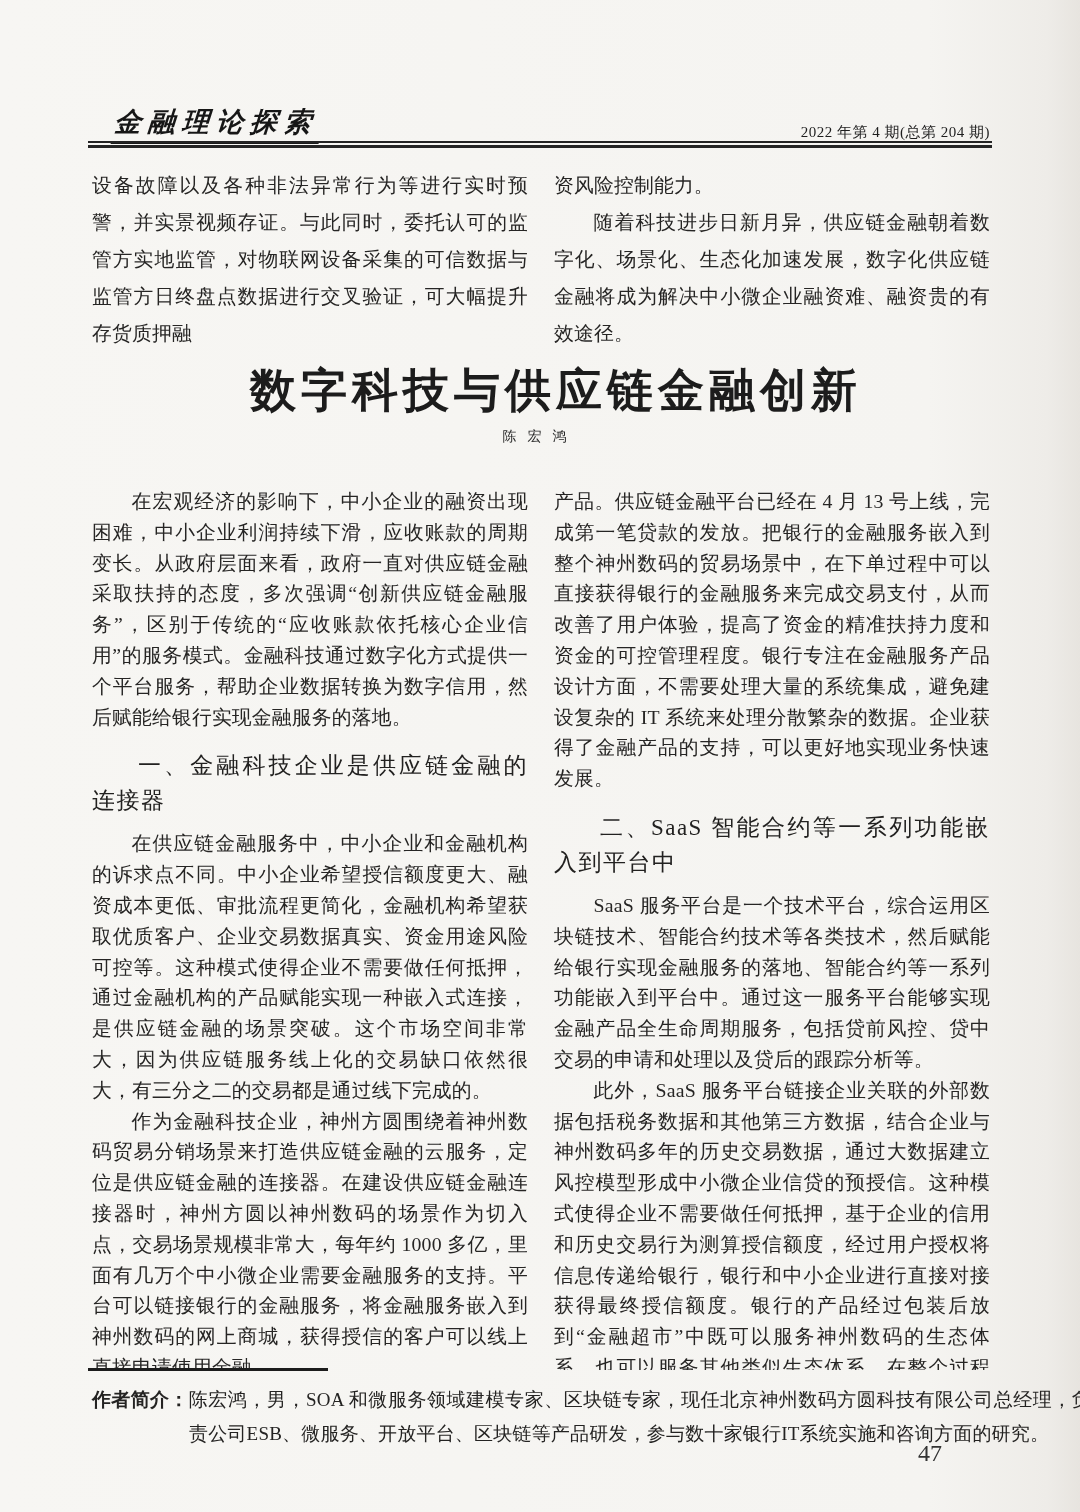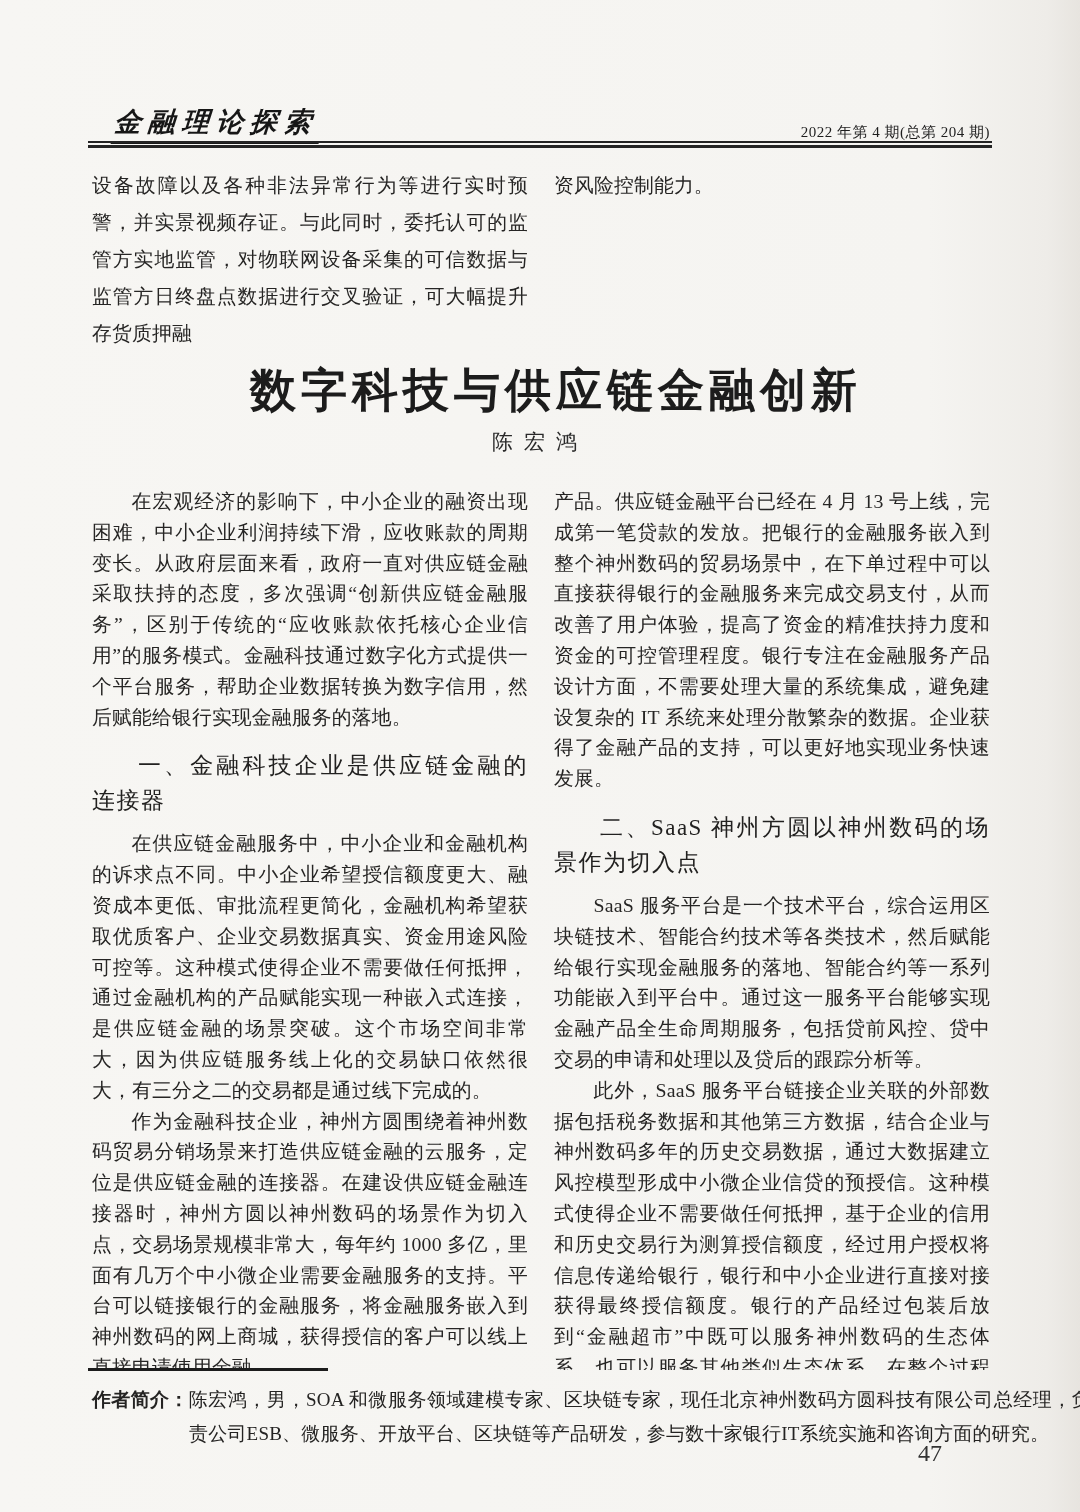--- a/index.html
+++ b/index.html
@@ -54,21 +54,21 @@
   .title {
     position: absolute; left: 0; top: 344px; width: 1080px;
     margin: 16px; text-align: center;
     font-family: "Liberation Sans", sans-serif;
     font-size: 46px; font-weight: bold; letter-spacing: 5px;
     color: #1c1c1c;
   }
   .author {
     position: absolute; left: 0; top: 428px; width: 1080px;
     text-align: center;
-    font-size: 21px; letter-spacing: 11px; color: #2a2a2a;
+    font-size: 14px; letter-spacing: 11px; color: #2a2a2a;
   }
   
   .main {
     position: absolute; left: 92px; top: 486px; width: 898px; height: 884px;
     display: flex; gap: 26px; overflow: hidden;
   }
   .main .col {
     width: 436px;
     font-size: 19.8px; line-height: 30.8px; letter-spacing: 0.2px;
     text-align: justify; text-justify: inter-character;
@@ -113,36 +113,37 @@
     <div class="issue">2022 年第 4 期(总第 204 期)</div>
   </header>
   <div class="header-rule"></div>
 
   <section class="intro">
     <div class="col">
       <p class="noindent">设备故障以及各种非法异常行为等进行实时预警，并实景视频存证。与此同时，委托认可的监管方实地监管，对物联网设备采集的可信数据与监管方日终盘点数据进行交叉验证，可大幅提升存货质押融</p>
     </div>
     <div class="col">
       <p class="noindent">资风险控制能力。</p>
+      <p>随着科技进步日新月异，供应链金融朝着数字化、场景化、生态化加速发展，数字化供应链金融将成为解决中小微企业融资难、融资贵的有效途径。</p>
     </div>
   </section>
 
   <h1 class="title">数字科技与供应链金融创新</h1>
   <div class="author">陈宏鸿</div>
 
   <section class="main">
     <div class="col">
       <p>在宏观经济的影响下，中小企业的融资出现困难，中小企业利润持续下滑，应收账款的周期变长。从政府层面来看，政府一直对供应链金融采取扶持的态度，多次强调“创新供应链金融服务”，区别于传统的“应收账款依托核心企业信用”的服务模式。金融科技通过数字化方式提供一个平台服务，帮助企业数据转换为数字信用，然后赋能给银行实现金融服务的落地。</p>
       <h2 class="heading">一、金融科技企业是供应链金融的连接器</h2>
       <p>在供应链金融服务中，中小企业和金融机构的诉求点不同。中小企业希望授信额度更大、融资成本更低、审批流程更简化，金融机构希望获取优质客户、企业交易数据真实、资金用途风险可控等。这种模式使得企业不需要做任何抵押，通过金融机构的产品赋能实现一种嵌入式连接，是供应链金融的场景突破。这个市场空间非常大，因为供应链服务线上化的交易缺口依然很大，有三分之二的交易都是通过线下完成的。</p>
       <p>作为金融科技企业，神州方圆围绕着神州数码贸易分销场景来打造供应链金融的云服务，定位是供应链金融的连接器。在建设供应链金融连接器时，神州方圆以神州数码的场景作为切入点，交易场景规模非常大，每年约 1000 多亿，里面有几万个中小微企业需要金融服务的支持。平台可以链接银行的金融服务，将金融服务嵌入到神州数码的网上商城，获得授信的客户可以线上直接申请使用金融</p>
     </div>
     <div class="col">
       <p class="noindent">产品。供应链金融平台已经在 4 月 13 号上线，完成第一笔贷款的发放。把银行的金融服务嵌入到整个神州数码的贸易场景中，在下单过程中可以直接获得银行的金融服务来完成交易支付，从而改善了用户体验，提高了资金的精准扶持力度和资金的可控管理程度。银行专注在金融服务产品设计方面，不需要处理大量的系统集成，避免建设复杂的 IT 系统来处理分散繁杂的数据。企业获得了金融产品的支持，可以更好地实现业务快速发展。</p>
-      <h2 class="heading">二、SaaS 神州方圆以神州数码的场景作为切入点</h2>
+      <h2 class="heading">二、SaaS 智能合约等一系列功能嵌入到平台中</h2>
       <p>SaaS 服务平台是一个技术平台，综合运用区块链技术、智能合约技术等各类技术，然后赋能给银行实现金融服务的落地、智能合约等一系列功能嵌入到平台中。通过这一服务平台能够实现金融产品全生命周期服务，包括贷前风控、贷中交易的申请和处理以及贷后的跟踪分析等。</p>
       <p>此外，SaaS 服务平台链接企业关联的外部数据包括税务数据和其他第三方数据，结合企业与神州数码多年的历史交易数据，通过大数据建立风控模型形成中小微企业信贷的预授信。这种模式使得企业不需要做任何抵押，基于企业的信用和历史交易行为测算授信额度，经过用户授权将信息传递给银行，银行和中小企业进行直接对接获得最终授信额度。银行的产品经过包装后放到“金融超市”中既可以服务神州数码的生态体系，也可以服务其他类似生态体系。在整个过程中，服务是嵌入在神州数码</p>
     </div>
   </section>
 
   <div class="footnote-rule"></div>
   <footer class="bio"><span class="bio-label">作者简介：</span><span>陈宏鸿，男，SOA 和微服务领域建模专家、区块链专家，现任北京神州数码方圆科技有限公司总经理，负责公司ESB、微服务、开放平台、区块链等产品研发，参与数十家银行IT系统实施和咨询方面的研究。</span></footer>
 
   <div class="page-number">47</div>
 

